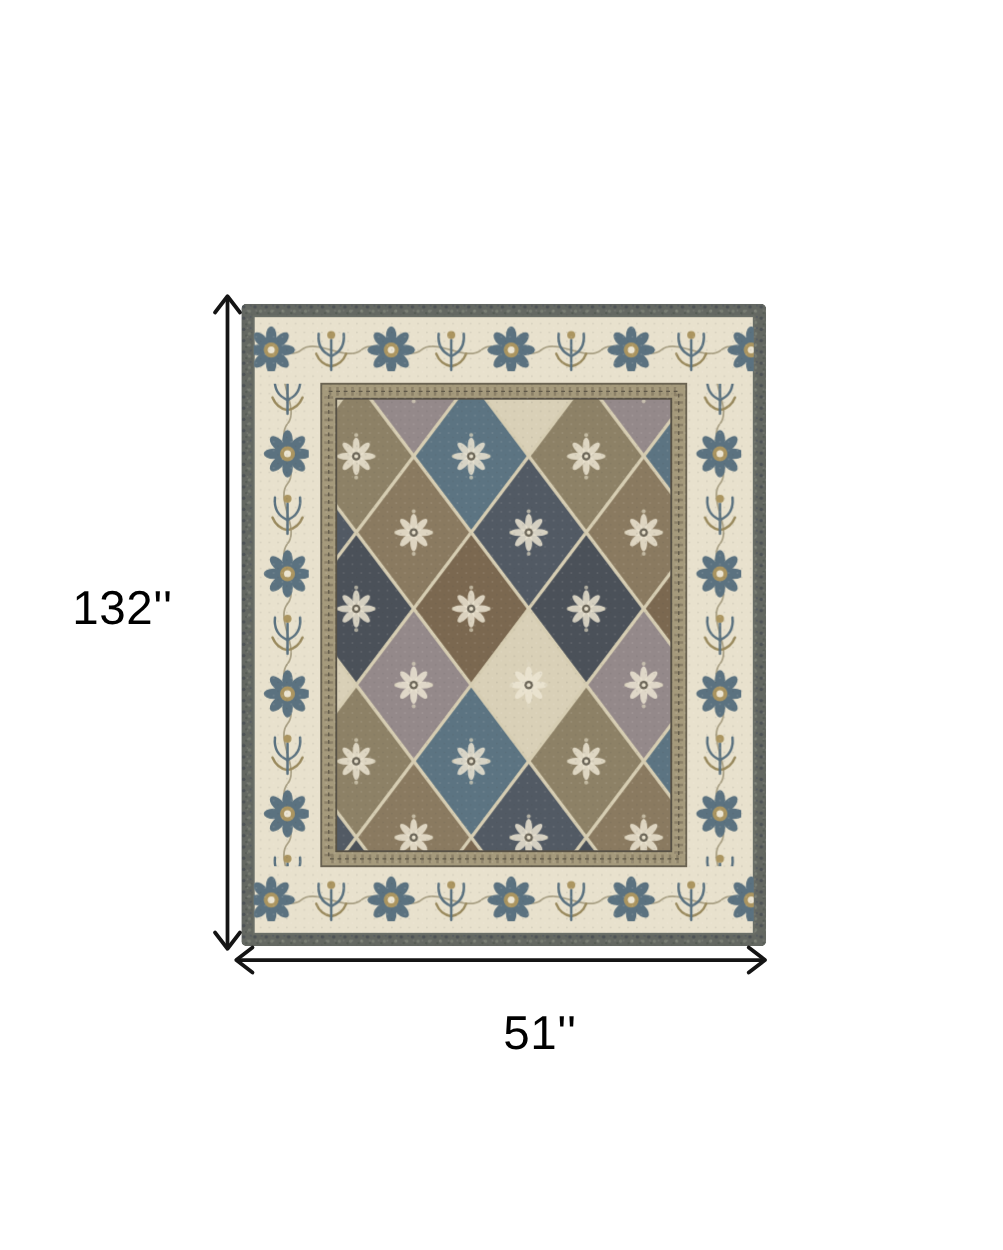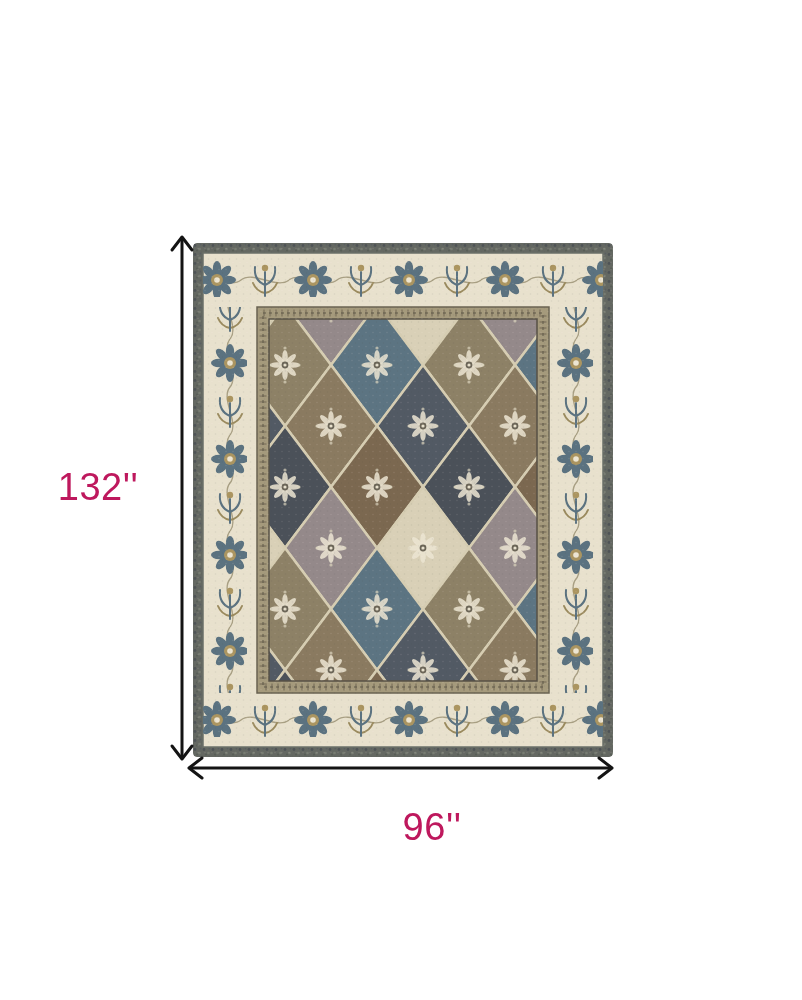--- a/index.html
+++ b/index.html
@@ -22,21 +22,21 @@
     position:absolute; left:0; top:0;
     width:802px; height:1000px;
     pointer-events:none;
   }
   .dim-label {
     position:absolute;
     width:120px;
     text-align:center;
     font-size:38px;
     line-height:1;
-    color:#be185d;
+    color:#000000;
     letter-spacing:0.5px;
     white-space:nowrap;
   }
   .dim-label.height { left:38px;  top:468px; }
   .dim-label.width  { left:372px; top:808px; }
 </style>
 </head>
 <body>
 
 <div class="stage">
@@ -190,15 +190,15 @@
     </g>
     <g fill="none" stroke="#141414" stroke-width="3" stroke-linejoin="round" stroke-linecap="round">
       <path d="M191,768 L610,768"></path>
       <path d="M202,758 L189,768 L202,778"></path>
       <path d="M599,758 L612,768 L599,778"></path>
     </g>
   </svg>
 
   <div class="dim-label height">132''</div>
 
-  <div class="dim-label width">96''</div>
+  <div class="dim-label width">51''</div>
 
 </div>
 
 </body></html>

